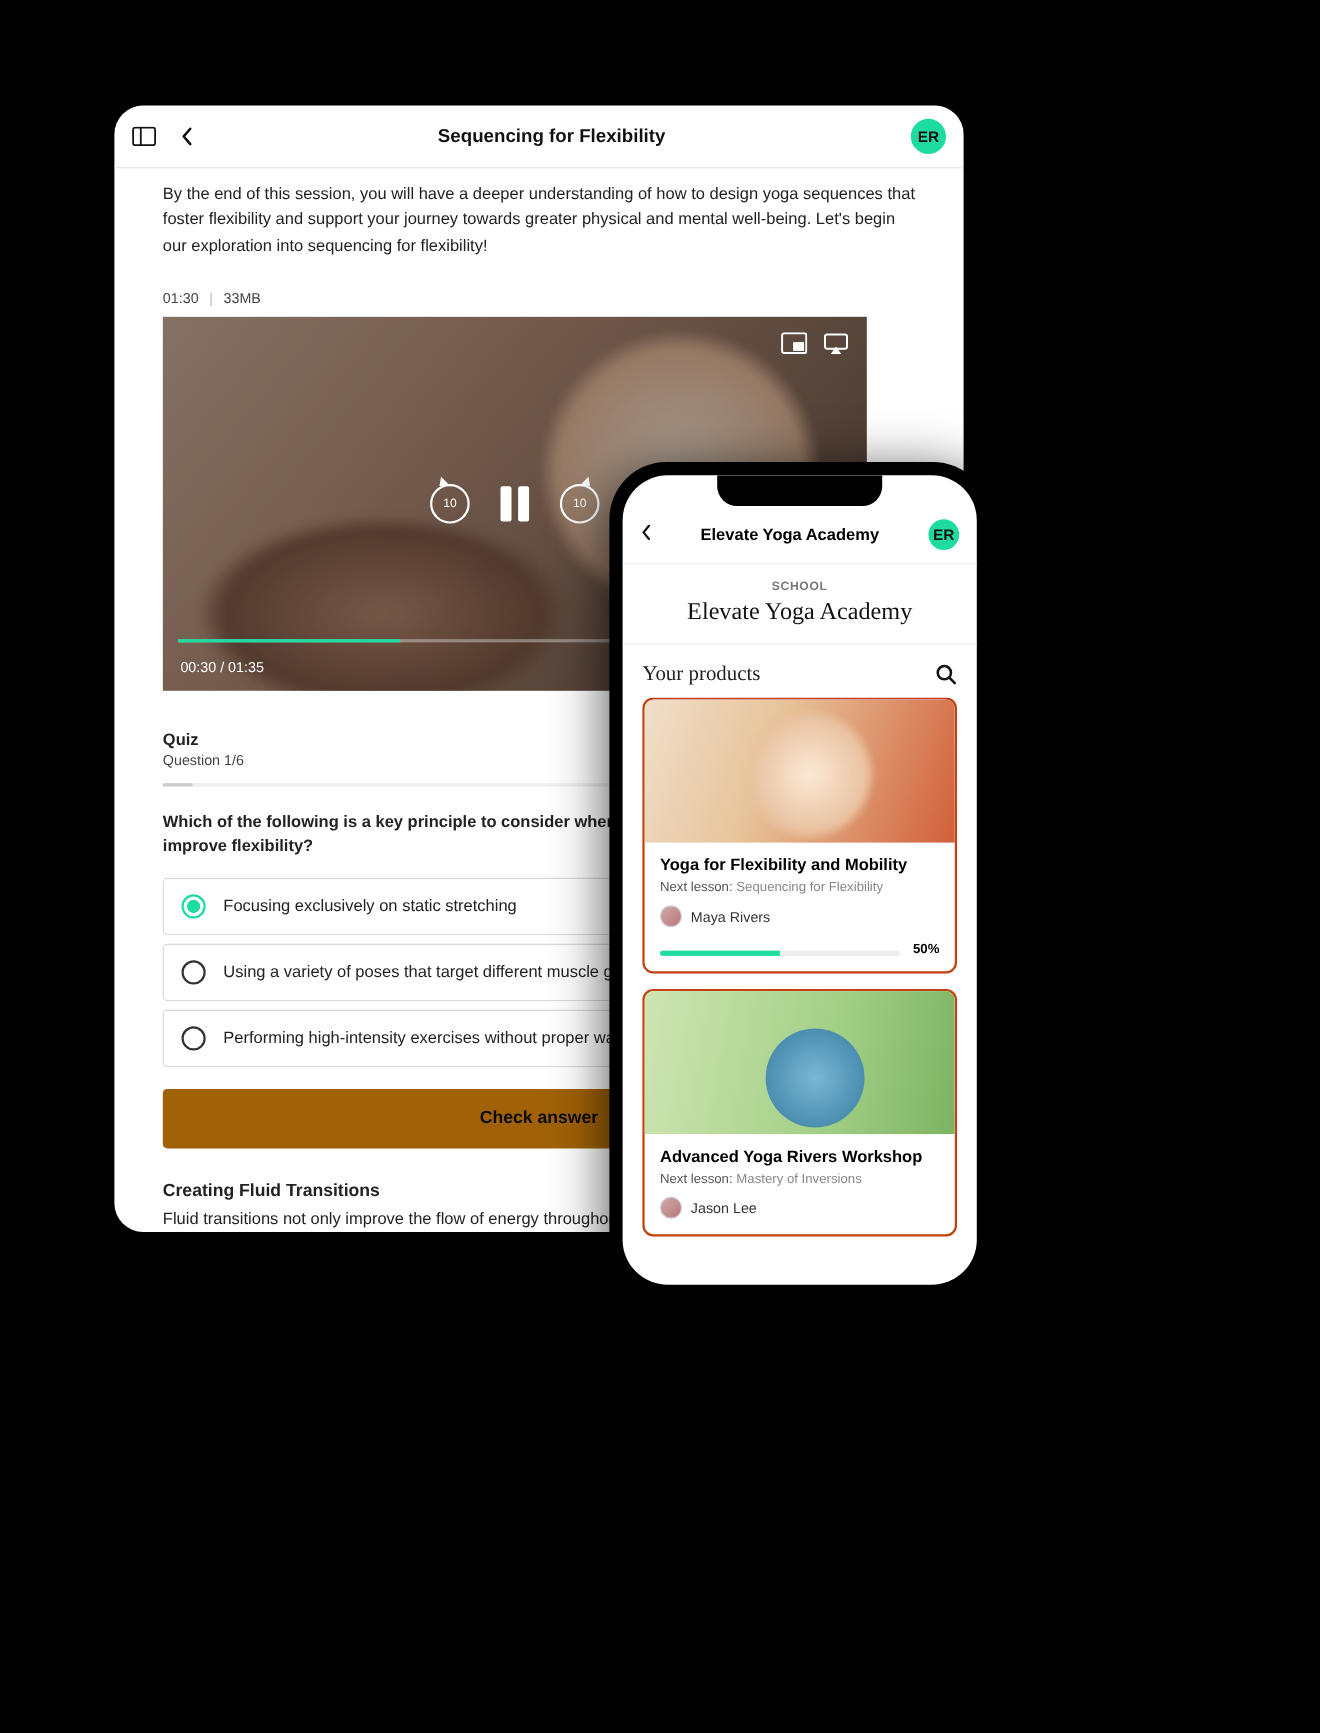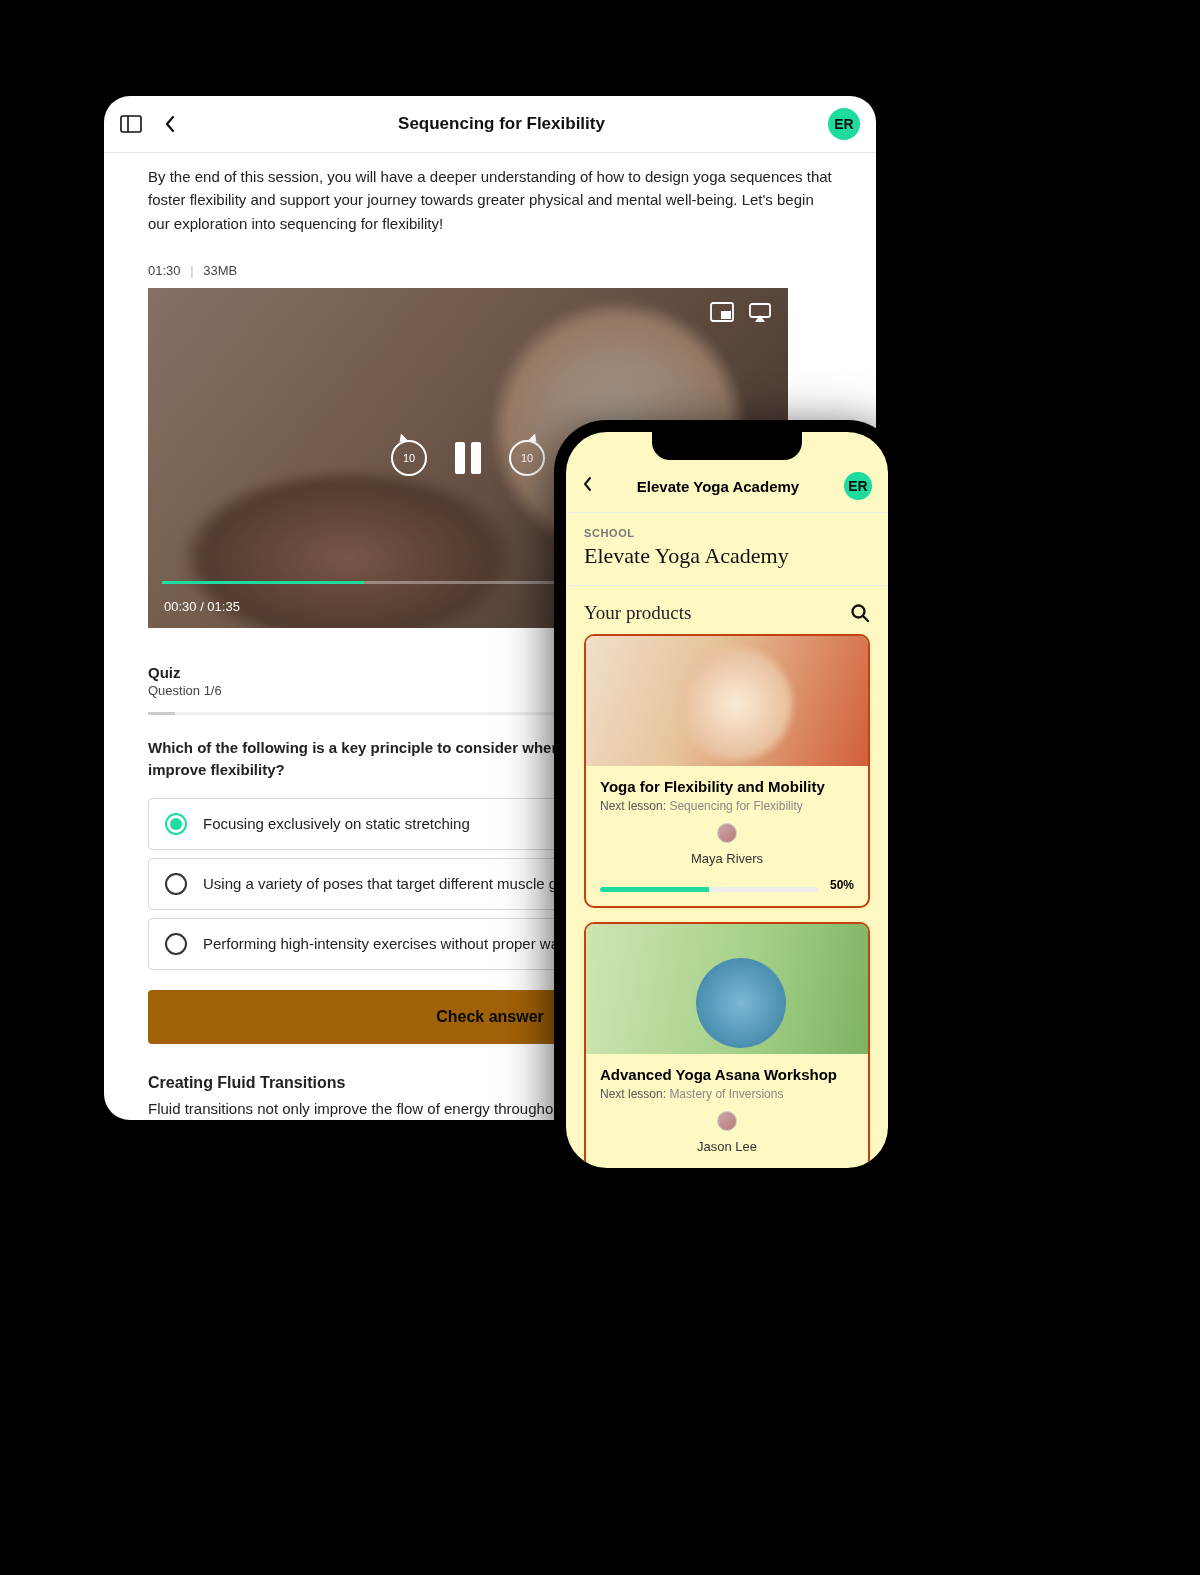--- a/index.html
+++ b/index.html
@@ -120,55 +120,55 @@
     top: 420px;
     left: 554px;
     width: 346px;
     height: 760px;
     background:#000;
     border-radius: 52px;
     padding:12px;
     box-shadow: 0 10px 50px rgba(0,0,0,.7);
   }
   .phone-screen {
-    background:#fef9c3; width:100%; height:100%;
+    background:#ffffff; width:100%; height:100%;
     border-radius:41px; overflow:hidden; position:relative;
     display:flex; flex-direction:column;
   }
   .notch {
     position:absolute; top:0; left:50%; transform:translateX(-50%);
     width:150px; height:28px; background:#000;
     border-bottom-left-radius:18px; border-bottom-right-radius:18px;
     z-index:5;
   }
   .phone-header {
     display:flex; align-items:center; justify-content:space-between;
     padding: 40px 16px 12px 16px;
     border-bottom:1px solid #eee;
   }
   .phone-title { font-size:15px; font-weight:600; flex:1; text-align:center;}
   .phone-avatar { width:28px; height:28px;}
-  .school-block { padding:14px 18px 16px; border-bottom:1px solid #eee;}
+  .school-block { padding:14px 18px 16px; border-bottom:1px solid #eee;text-align:center;}
   .school-label { font-size:11px; letter-spacing:.6px; color:#777; font-weight:600;}
   .school-name { font-family:Georgia,"Times New Roman",serif; font-size:22px; margin-top:4px; color:#111;}
   .products-header { display:flex; align-items:center; justify-content:space-between; padding:16px 18px 10px;}
   .products-title { font-family:Georgia,serif; font-size:19px; color:#222;}
   .search-icon svg { display:block;}
   .cards { padding:0 18px; overflow:hidden;}
   .card { border:2px solid #c2410c; border-radius:10px; overflow:hidden; margin-bottom:14px; box-shadow:0 1px 4px rgba(0,0,0,.04);}
   .card-img { height:130px; position:relative; background:#ddd;}
   .card-img.a { background:linear-gradient(110deg,#f0dfca 0%,#e7c39a 40%,#d15f3a 100%);}
   .card-img.b { background:linear-gradient(100deg,#cfe5b2 0%,#a2cf86 60%,#7db362 100%);}
   .card-img .fig1 { position:absolute; width:120px; height:120px; border-radius:50%; background:radial-gradient(circle,#fbe9d6 0%,#e9c3a1 60%,transparent 72%); top:8px; left:90px; filter:blur(2px);}
   .card-img.b .mat { position:absolute; width:90px; height:90px; border-radius:50%; background:radial-gradient(circle,#7cb7d4 0%,#4a8eb0 70%,transparent 78%); bottom:6px; left:110px;}
   .card-body { padding:12px 14px 14px;}
   .card-title { font-weight:600; font-size:15px;}
   .card-sub { font-size:12px; color:#888; margin-top:4px;}
   .card-sub .strong { color:#555; font-weight:500;}
-  .instructor { display:flex; align-items:center; gap:8px; margin-top:10px; font-size:13px; color:#333;flex-direction:column;}
+  .instructor { display:flex; align-items:center; gap:8px; margin-top:10px; font-size:13px; color:#333;}
   .instructor .mini-av { width:20px; height:20px; border-radius:50%; background:linear-gradient(135deg,#caa 0%,#b77 100%); border:1px solid #ccc;}
   .card-progress { display:flex; align-items:flex-end; gap:12px; margin-top:12px;}
   .card-progress .bar { flex:1; height:5px; background:#eee; border-radius:3px; overflow:hidden;}
   .card-progress .bar .fill { height:100%; background:#1edba0; width:50%;}
   .card-progress .pct { font-size:12px; font-weight:600;}
 </style>
 </head>
 <body>
 
 <div class="tablet">
@@ -319,21 +319,21 @@
             <div class="pct">50%</div>
           </div>
         </div>
       </div>
 
       <div class="card">
         <div class="card-img b">
             <div class="mat"></div>
           </div>
         <div class="card-body">
-          <div class="card-title">Advanced Yoga Asana Workshop</div>
+          <div class="card-title">Advanced Yoga Rivers Workshop</div>
           <div class="card-sub">
             <span class="strong">Next lesson:</span>
             <span>Mastery of Inversions</span>
           </div>
           <div class="instructor">
             <div class="mini-av"></div>
             <span>Jason Lee</span>
           </div>
         </div>
       </div>

